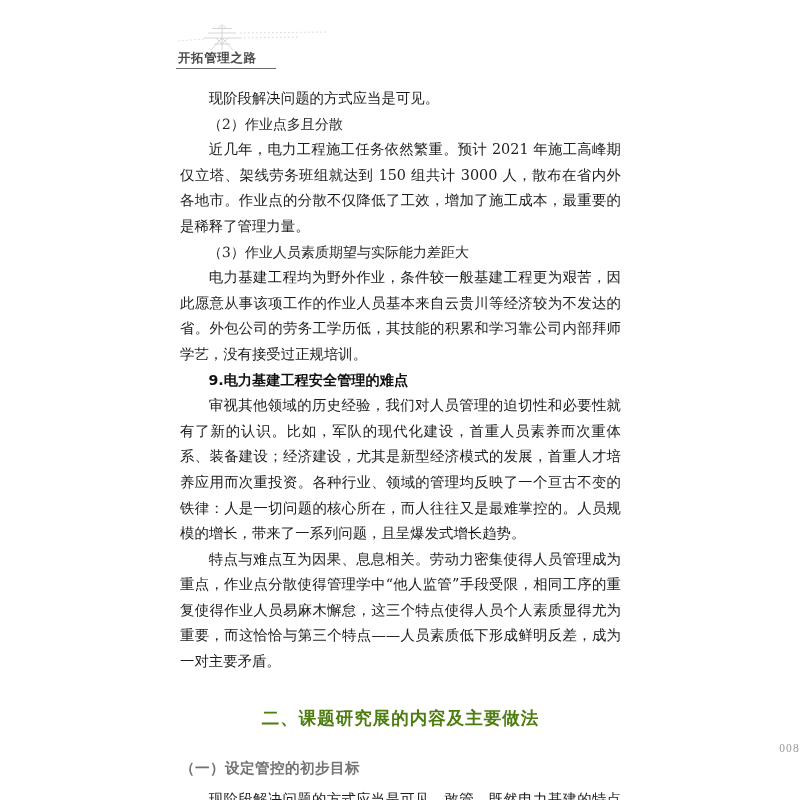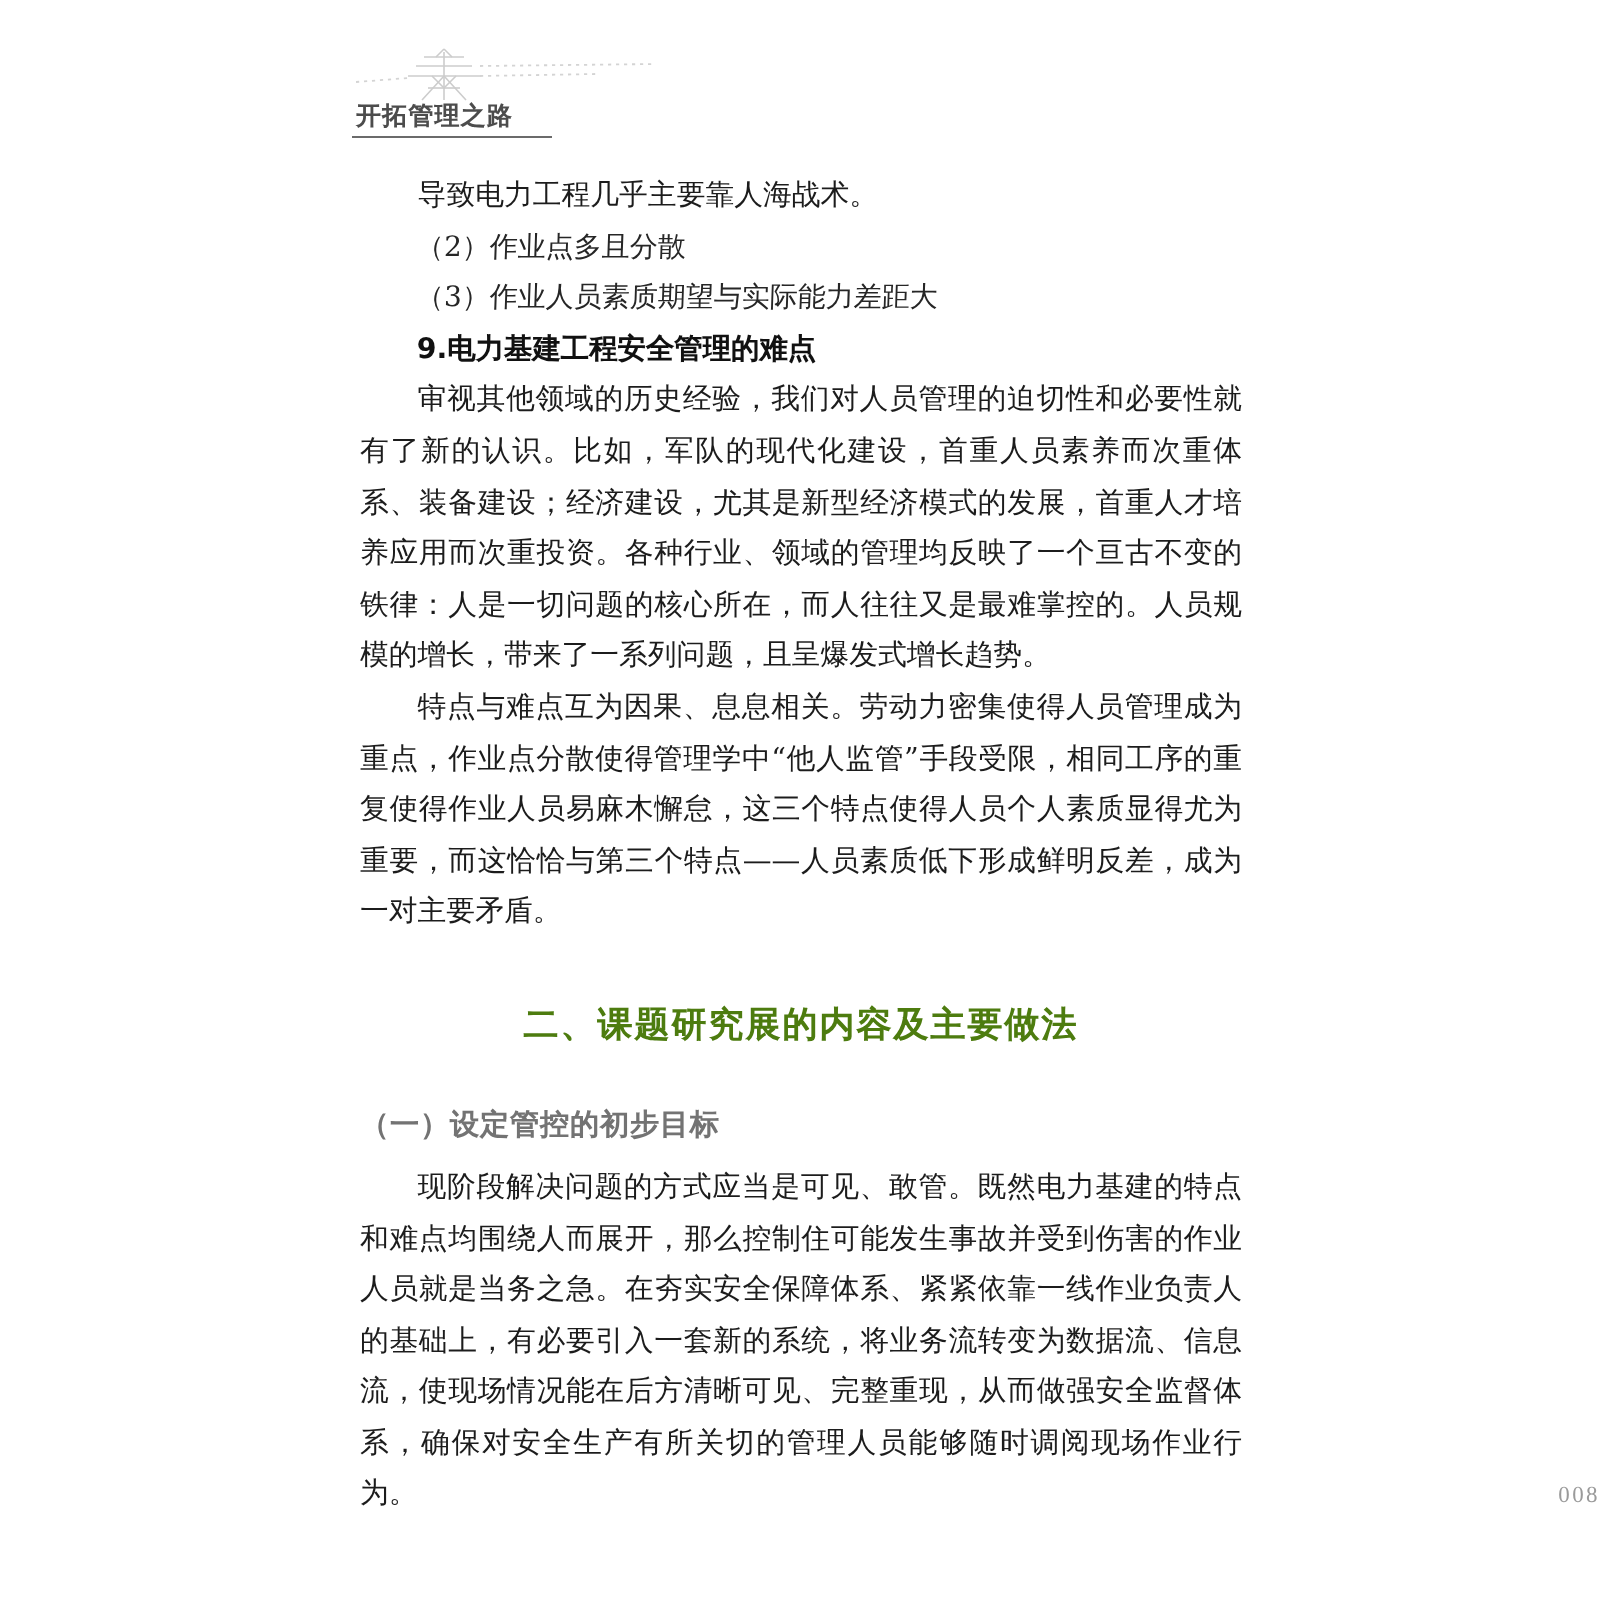--- a/index.html
+++ b/index.html
@@ -168,27 +168,29 @@
         <line x1="62" y1="14" x2="120" y2="13"></line>
       </g>
     </svg>
 
     <div class="header-title">开拓管理之路</div>
     <div class="header-rule"></div>
   </div>
 
   <div class="content">
 
-    <p class="body-text">导致电力工程几乎主要靠人海战术。</p>
+    <p class="body-text">现阶段解决问题的方式应当是可见。</p>
 
     <p class="item-heading">（2）作业点多且分散</p>
 
+    <p class="body-text">近几年，电力工程施工任务依然繁重。预计 2021 年施工高峰期仅立塔、架线劳务班组就达到 150 组共计 3000 人，散布在省内外各地市。作业点的分散不仅降低了工效，增加了施工成本，最重要的是稀释了管理力量。</p>
 
     <p class="item-heading">（3）作业人员素质期望与实际能力差距大</p>
 
+    <p class="body-text">电力基建工程均为野外作业，条件较一般基建工程更为艰苦，因此愿意从事该项工作的作业人员基本来自云贵川等经济较为不发达的省。外包公司的劳务工学历低，其技能的积累和学习靠公司内部拜师学艺，没有接受过正规培训。</p>
 
     <p class="sub-heading">9.电力基建工程安全管理的难点</p>
 
     <p class="body-text">审视其他领域的历史经验，我们对人员管理的迫切性和必要性就有了新的认识。比如，军队的现代化建设，首重人员素养而次重体系、装备建设；经济建设，尤其是新型经济模式的发展，首重人才培养应用而次重投资。各种行业、领域的管理均反映了一个亘古不变的铁律：人是一切问题的核心所在，而人往往又是最难掌控的。人员规模的增长，带来了一系列问题，且呈爆发式增长趋势。</p>
 
     <p class="body-text">特点与难点互为因果、息息相关。劳动力密集使得人员管理成为重点，作业点分散使得管理学中“他人监管”手段受限，相同工序的重复使得作业人员易麻木懈怠，这三个特点使得人员个人素质显得尤为重要，而这恰恰与第三个特点——人员素质低下形成鲜明反差，成为一对主要矛盾。</p>
 
     <h2 class="section-heading">二、课题研究展的内容及主要做法</h2>
 
     <h3 class="subsection-heading">（一）设定管控的初步目标</h3>

